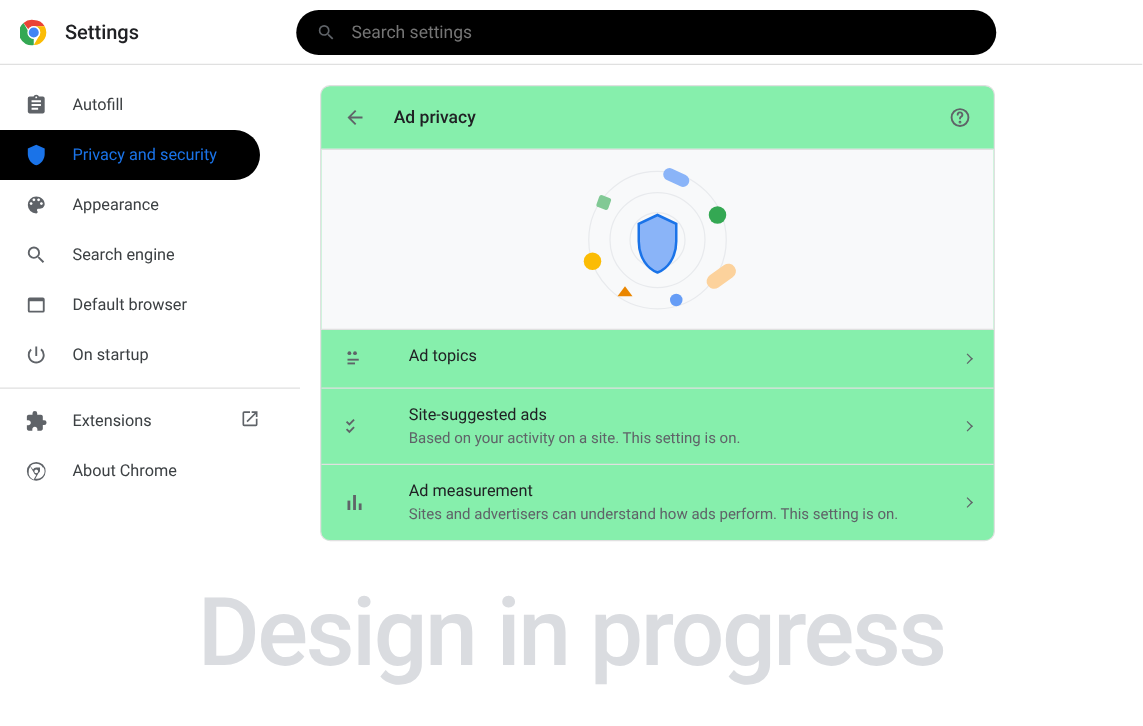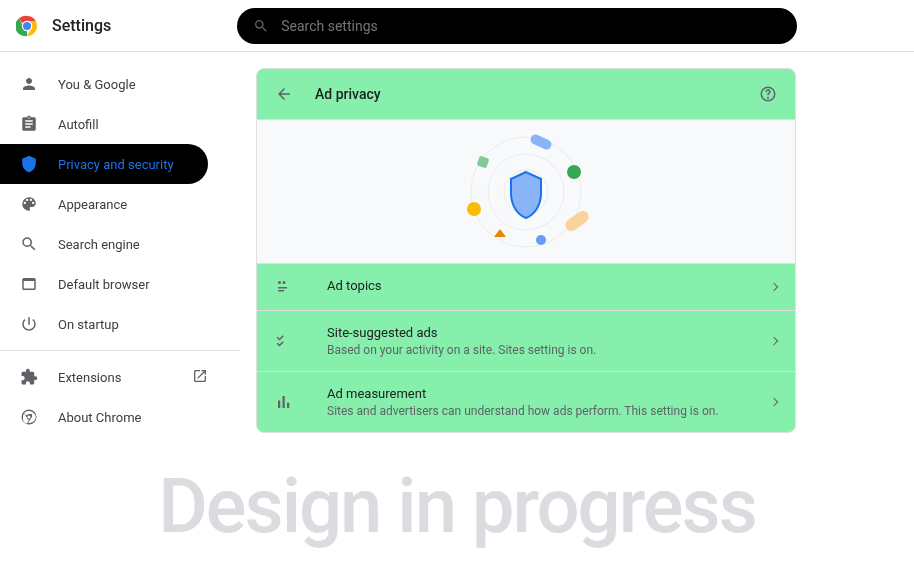--- a/index.html
+++ b/index.html
@@ -57,28 +57,20 @@
     </span>
     <input class="search-input" placeholder="Search settings" style="">
   </div>
 </div>
 
 <div class="layout">
   <div class="sidebar">
     <div class="nav-item">
       <span class="nav-icon">
           <svg viewBox="0 0 24 24" width="18" height="18" fill="currentColor">
-            <path d="M12 12c2.21 0 4-1.79 4-4s-1.79-4-4-4-4 1.79-4 4 1.79 4 4 4zm0 2c-2.67 0-8 1.34-8 4v2h16v-2c0-2.66-5.33-4-8-4z"></path>
-          </svg>
-        </span>
-      <span>You &amp; Google</span>
-    </div>
-    <div class="nav-item">
-      <span class="nav-icon">
-          <svg viewBox="0 0 24 24" width="18" height="18" fill="currentColor">
             <path d="M19 3h-4.18C14.4 1.84 13.3 1 12 1s-2.4.84-2.82 2H5c-1.1 0-2 .9-2 2v14c0 1.1.9 2 2 2h14c1.1 0 2-.9 2-2V5c0-1.1-.9-2-2-2zm-7 0c.55 0 1 .45 1 1s-.45 1-1 1-1-.45-1-1 .45-1 1-1zm2 14H7v-2h7v2zm3-4H7v-2h10v2zm0-4H7V7h10v2z"></path>
           </svg>
         </span>
       <span>Autofill</span>
     </div>
     <div class="nav-item active">
       <span class="nav-icon">
           <svg viewBox="0 0 24 24" width="18" height="18" fill="currentColor">
             <path d="M12 1 3 5v6c0 5.55 3.84 10.74 9 12 5.16-1.26 9-6.45 9-12V5l-9-4z"></path>
           </svg>
@@ -181,21 +173,21 @@
         <span class="chevron"></span>
       </div>
 
       <div class="row">
         <span class="row-icon"><svg viewBox="0 0 24 24" width="18" height="18" fill="none" stroke="#5f6368" stroke-width="2">
               <path d="M3 7l3 3 5-5"></path>
               <path d="M3 15l3 3 5-5"></path>
             </svg></span>
         <div class="row-body">
           <div class="row-title">Site-suggested ads</div>
-          <div class="row-desc">Based on your activity on a site. Sites setting is on.</div>
+          <div class="row-desc">Based on your activity on a site. This setting is on.</div>
         </div>
         <span class="chevron"></span>
       </div>
 
       <div class="row">
         <span class="row-icon"><svg viewBox="0 0 24 24" width="18" height="18" fill="#5f6368">
               <rect x="4" y="10" width="3" height="10"></rect>
               <rect x="10" y="4" width="3" height="16"></rect>
               <rect x="16" y="13" width="3" height="7"></rect>
             </svg></span>

